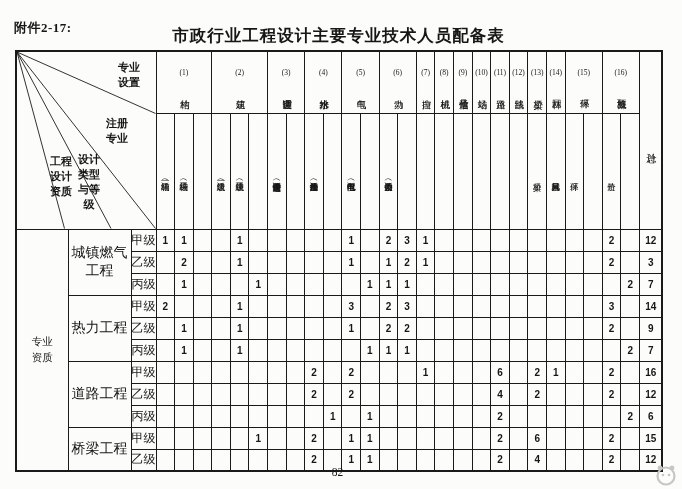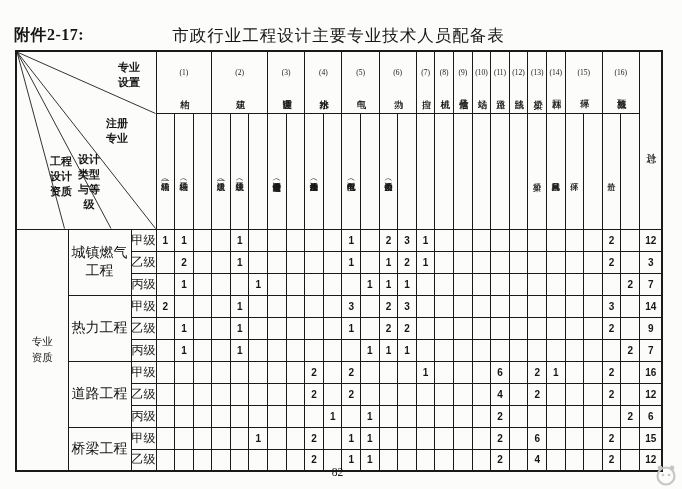--- a/index.html
+++ b/index.html
@@ -1,23 +1,23 @@
 <!DOCTYPE html>
 <html><head>
 <meta charset="utf-8">
 <style>
   html,body{margin:0;padding:0;}
   body{
     width:682px;height:489px;position:relative;overflow:hidden;
     background:#fcfcfa;color:#161616;
     font-family:"Liberation Serif","DejaVu Serif",serif;
   }
-  .attach{position:absolute;left:14px;top:25px;font-size:16px;font-weight:bold;letter-spacing:.5px;}
+  .attach{position:absolute;left:14px;top:19px;font-size:13px;font-weight:bold;letter-spacing:.5px;}
   .title{position:absolute;left:15px;top:25px;width:647px;text-align:center;
-    font-size:16.5px;font-weight:normal;letter-spacing:1px;}
+    font-size:16.5px;font-weight:bold;letter-spacing:1px;}
   table.main{position:absolute;left:15px;top:50px;width:647px;
     border-collapse:collapse;table-layout:fixed;border:2px solid #1a1a1a;}
   td,th{border:1px solid #1a1a1a;padding:0;text-align:center;vertical-align:middle;
     overflow:hidden;font-weight:normal;}
   tr.hr1{height:62px;}
   tr.hr2{height:116px;}
   tbody tr{height:22px;}
   .gnum{font-size:7.5px;line-height:1.15;white-space:nowrap;}
   .gname{font-size:9.5px;line-height:1.05;}
   .v{writing-mode:vertical-rl;text-orientation:mixed;display:inline-block;

